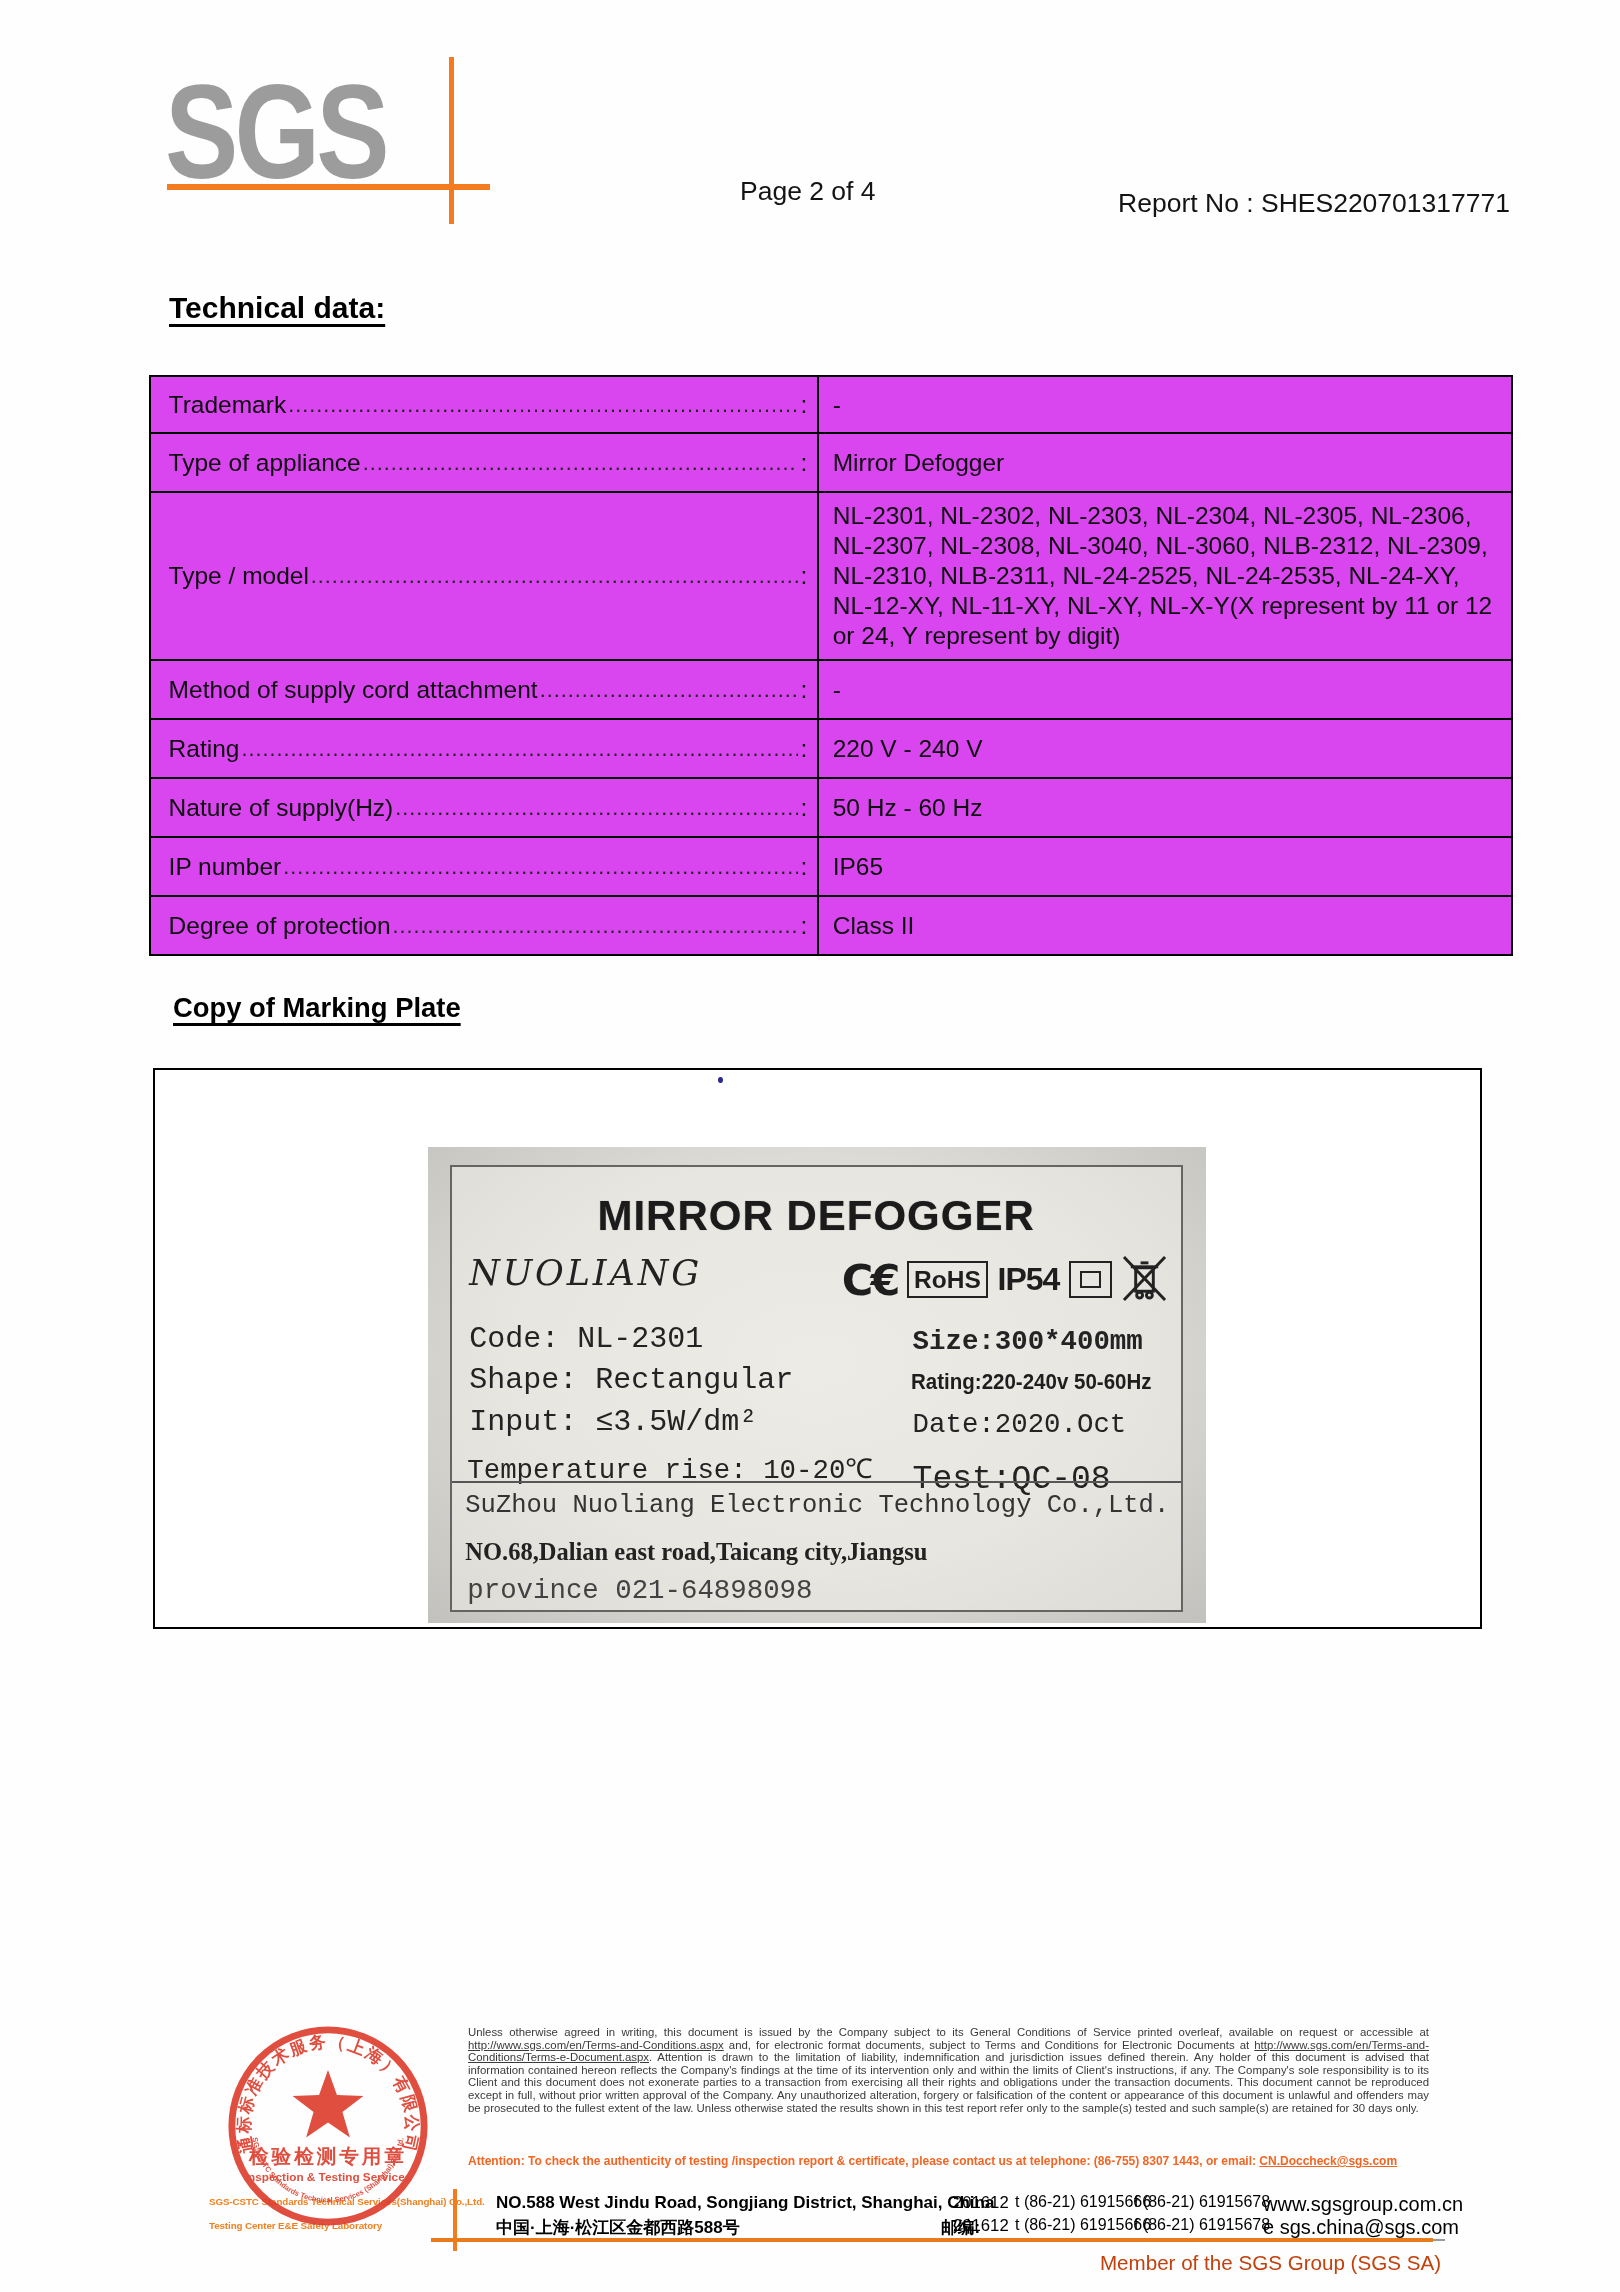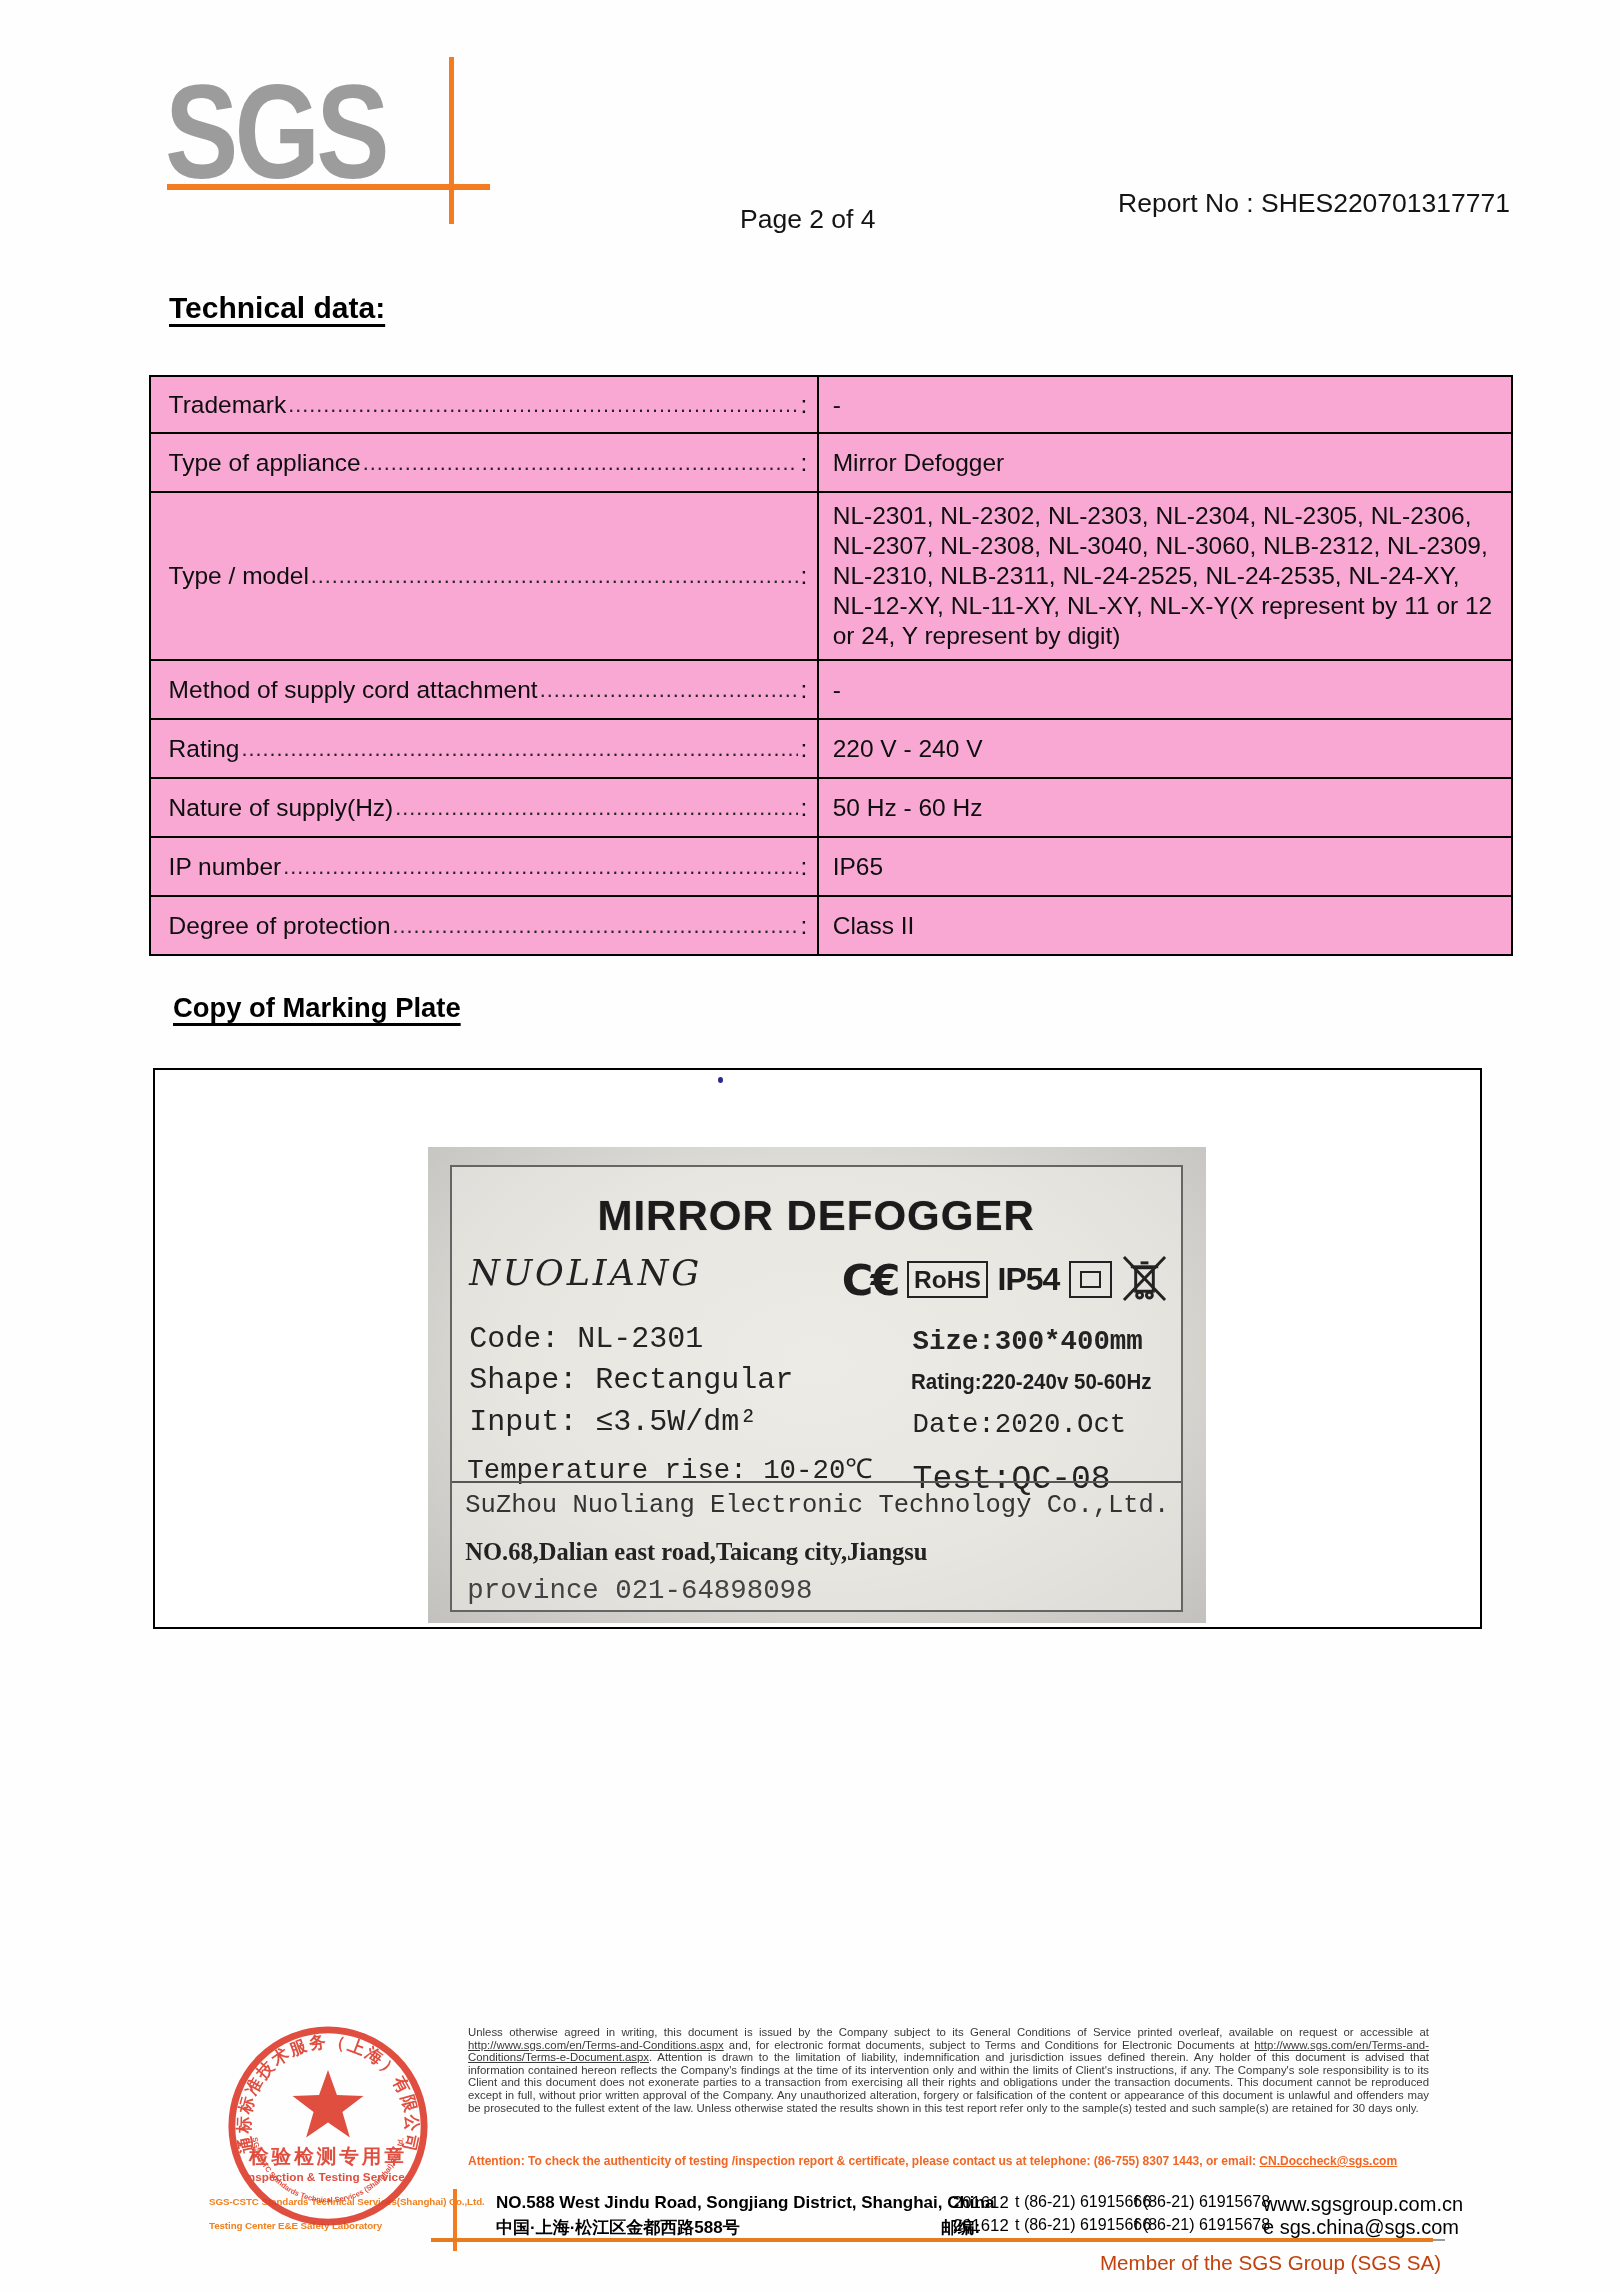--- a/index.html
+++ b/index.html
@@ -9,33 +9,33 @@
     font-family:"Liberation Sans", sans-serif; color:#111; overflow:hidden;
   }
   
   .logo-text {
     position:absolute; left:165px; top:65px; font-size:110px; font-weight:bold;
     color:#9c9c9c; letter-spacing:-3.9px; transform:scaleY(1.22); transform-origin:top left;
     font-family:"Liberation Sans", sans-serif; line-height:1;
   }
   .logo-hline { position:absolute; left:167px; top:184px; width:323px; height:5.9px; background:#f47b20; }
   .logo-vline { position:absolute; left:449px; top:57px; width:4.9px; height:167px; background:#f47b20; }
-  .page-indicator { position:absolute; left:740px; top:204px; font-size:26.5px; color:#141414; }
+  .page-indicator { position:absolute; left:740px; top:176px; font-size:26.5px; color:#141414; }
   .report-no { position:absolute; left:1059px; top:188px; width:451px; text-align:right; font-size:26.5px; color:#141414; }
 
   
   .sec-heading {
     position:absolute; font-weight:bold; color:#000;
     text-decoration:underline; text-decoration-thickness:2.9px; text-underline-offset:5.9px;
   }
   .h-tech { left:169px; top:291px; font-size:30px; }
   .h-plate { left:173px; top:992px; font-size:27.4px; }
 
   
-  .tech-table { position:absolute; left:149px; top:375px; width:1364px; border:2.9px solid #000; background:#f9a8d4; }
+  .tech-table { position:absolute; left:149px; top:375px; width:1364px; border:2.9px solid #000; background:#d946ef; }
   .t-row { display:flex; border-top:2.9px solid #000; }
   .t-row:first-child { border-top:none; }
   .t-label {
     width:668px; border-right:2px solid #000; display:flex; align-items:center;
     padding:0 9.8px 0 17.6px; font-size:24.5px; color:#0e0e0e;
   }
   .t-label .lab { white-space:nowrap; }
   .t-leader { flex:1; overflow:hidden; white-space:nowrap; font-size:21.6px; color:#222; margin:0 2px; }
   .t-leader::after { content:"..................................................................................................................."; letter-spacing:1px; }
   .t-colon::before { content:":"; font-size:24.5px; }

